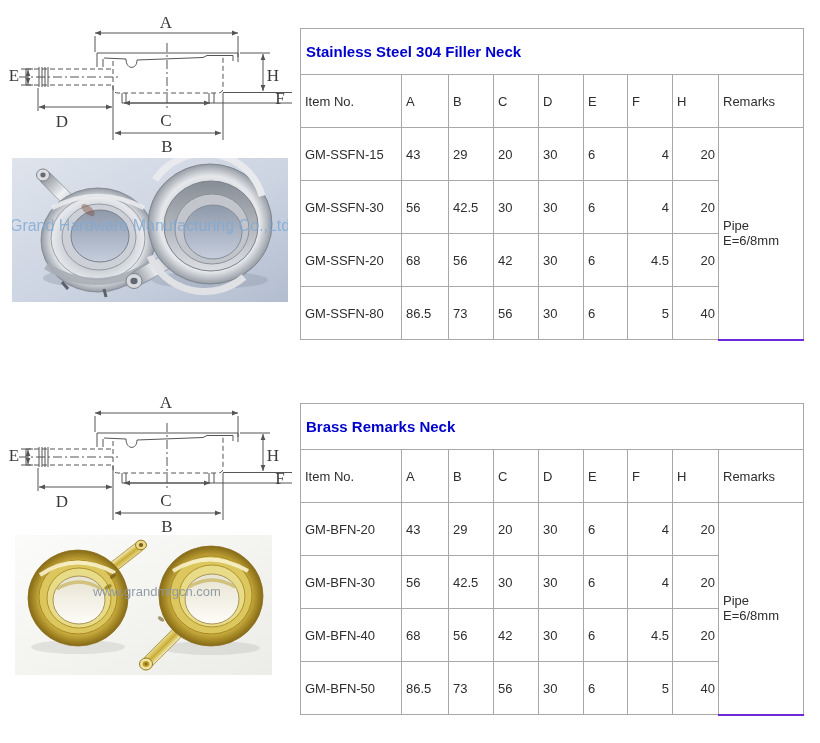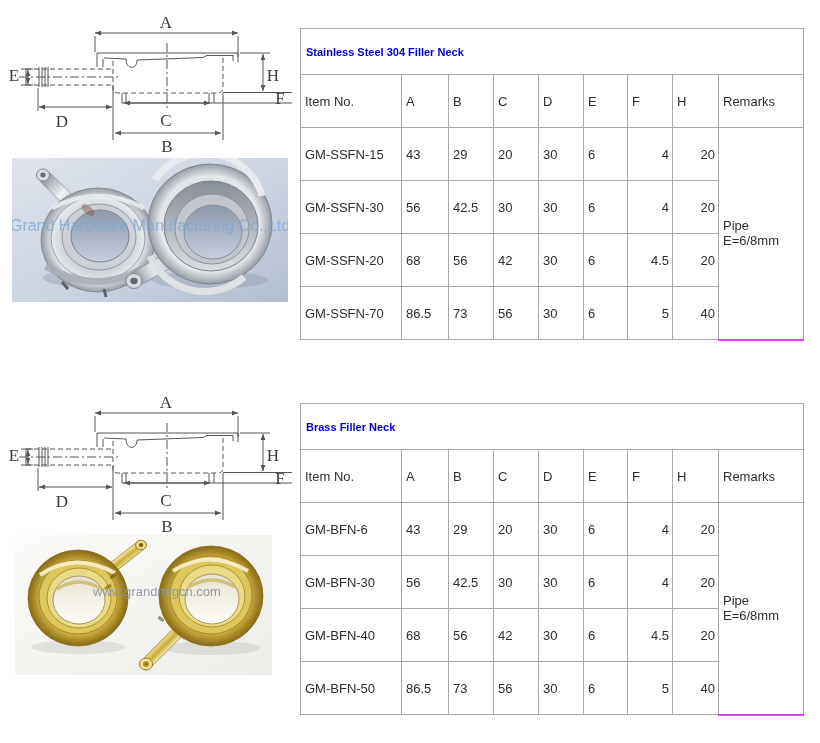--- a/index.html
+++ b/index.html
@@ -1,25 +1,25 @@
 <!DOCTYPE html>
 <html><head>
 <meta charset="utf-8">
 <style>
   html,body{margin:0;padding:0;background:#ffffff;}
   body{width:820px;height:743px;position:relative;font-family:"Liberation Sans",sans-serif;overflow:hidden;}
   .abs{position:absolute;}
   svg.diagram text{font-family:"Liberation Serif",serif;font-size:17px;fill:#3a3a3a;}
   table.spec{position:absolute;border-collapse:collapse;table-layout:fixed;width:503px;background:#fff;}
   table.spec td{border:1px solid #a8a8a8;padding:2px 4px;font-size:13px;color:#2e2e2e;vertical-align:middle;overflow:hidden;white-space:nowrap;}
-  table.spec td.title{height:41px;font-size:11px;font-weight:bold;color:#0000cc;padding-left:5px;}
+  table.spec td.title{height:41px;font-size:15px;font-weight:bold;color:#0000cc;padding-left:5px;}
   table.spec tr.hrow td{height:48px;}
   table.spec tr.drow td{height:48px;}
   table.spec td.ra{text-align:right;padding-right:3px;}
-  table.spec td.remarks{border-bottom:2px solid #d946ef;}
+  table.spec td.remarks{border-bottom:2px solid #6d28d9;}
   .wm1{font-size:16px;fill:#7fa9d4;opacity:.8;}
   .wm2{font-size:13px;fill:#8e98a4;opacity:.95;}
 </style>
 </head>
 <body>
 
 <svg class="abs diagram" style="left:0;top:0" width="295" height="157" viewBox="0 0 295 157">
   <defs>
     <marker id="ar1" viewBox="0 0 10 10" refX="9.5" refY="5" markerWidth="6.5" markerHeight="6.5" orient="auto-start-reverse">
       <path d="M0,1.2 L9.5,5 L0,8.8 z" fill="#555"></path>
@@ -165,21 +165,21 @@
     <td>GM-SSFN-20</td>
     <td>68</td>
     <td>56</td>
     <td>42</td>
     <td>30</td>
     <td>6</td>
     <td class="ra">4.5</td>
     <td class="ra">20</td>
   </tr>
   <tr class="drow">
-    <td>GM-SSFN-70</td>
+    <td>GM-SSFN-80</td>
     <td>86.5</td>
     <td>73</td>
     <td>56</td>
     <td>30</td>
     <td>6</td>
     <td class="ra">5</td>
     <td class="ra">40</td>
   </tr>
 </tbody>
   </table>
@@ -281,35 +281,35 @@
       <col style="width:45px">
       <col style="width:45px">
       <col style="width:45px">
       <col style="width:44px">
       <col style="width:45px">
       <col style="width:46px">
       <col style="width:85px">
   </colgroup>
   <tbody>
       <tr>
-        <td class="title" colspan="9">Brass Filler Neck</td>
+        <td class="title" colspan="9">Brass Remarks Neck</td>
       </tr>
   <tr class="hrow">
     <td>Item No.</td>
     <td>A</td>
     <td>B</td>
     <td>C</td>
     <td>D</td>
     <td>E</td>
     <td>F</td>
     <td>H</td>
     <td>Remarks</td>
   </tr>
   <tr class="drow">
-    <td>GM-BFN-6</td>
+    <td>GM-BFN-20</td>
     <td>43</td>
     <td>29</td>
     <td>20</td>
     <td>30</td>
     <td>6</td>
     <td class="ra">4</td>
     <td class="ra">20</td>
     <td class="remarks" rowspan="4">
       <div>Pipe</div>
       <div>E=6/8mm</div>

